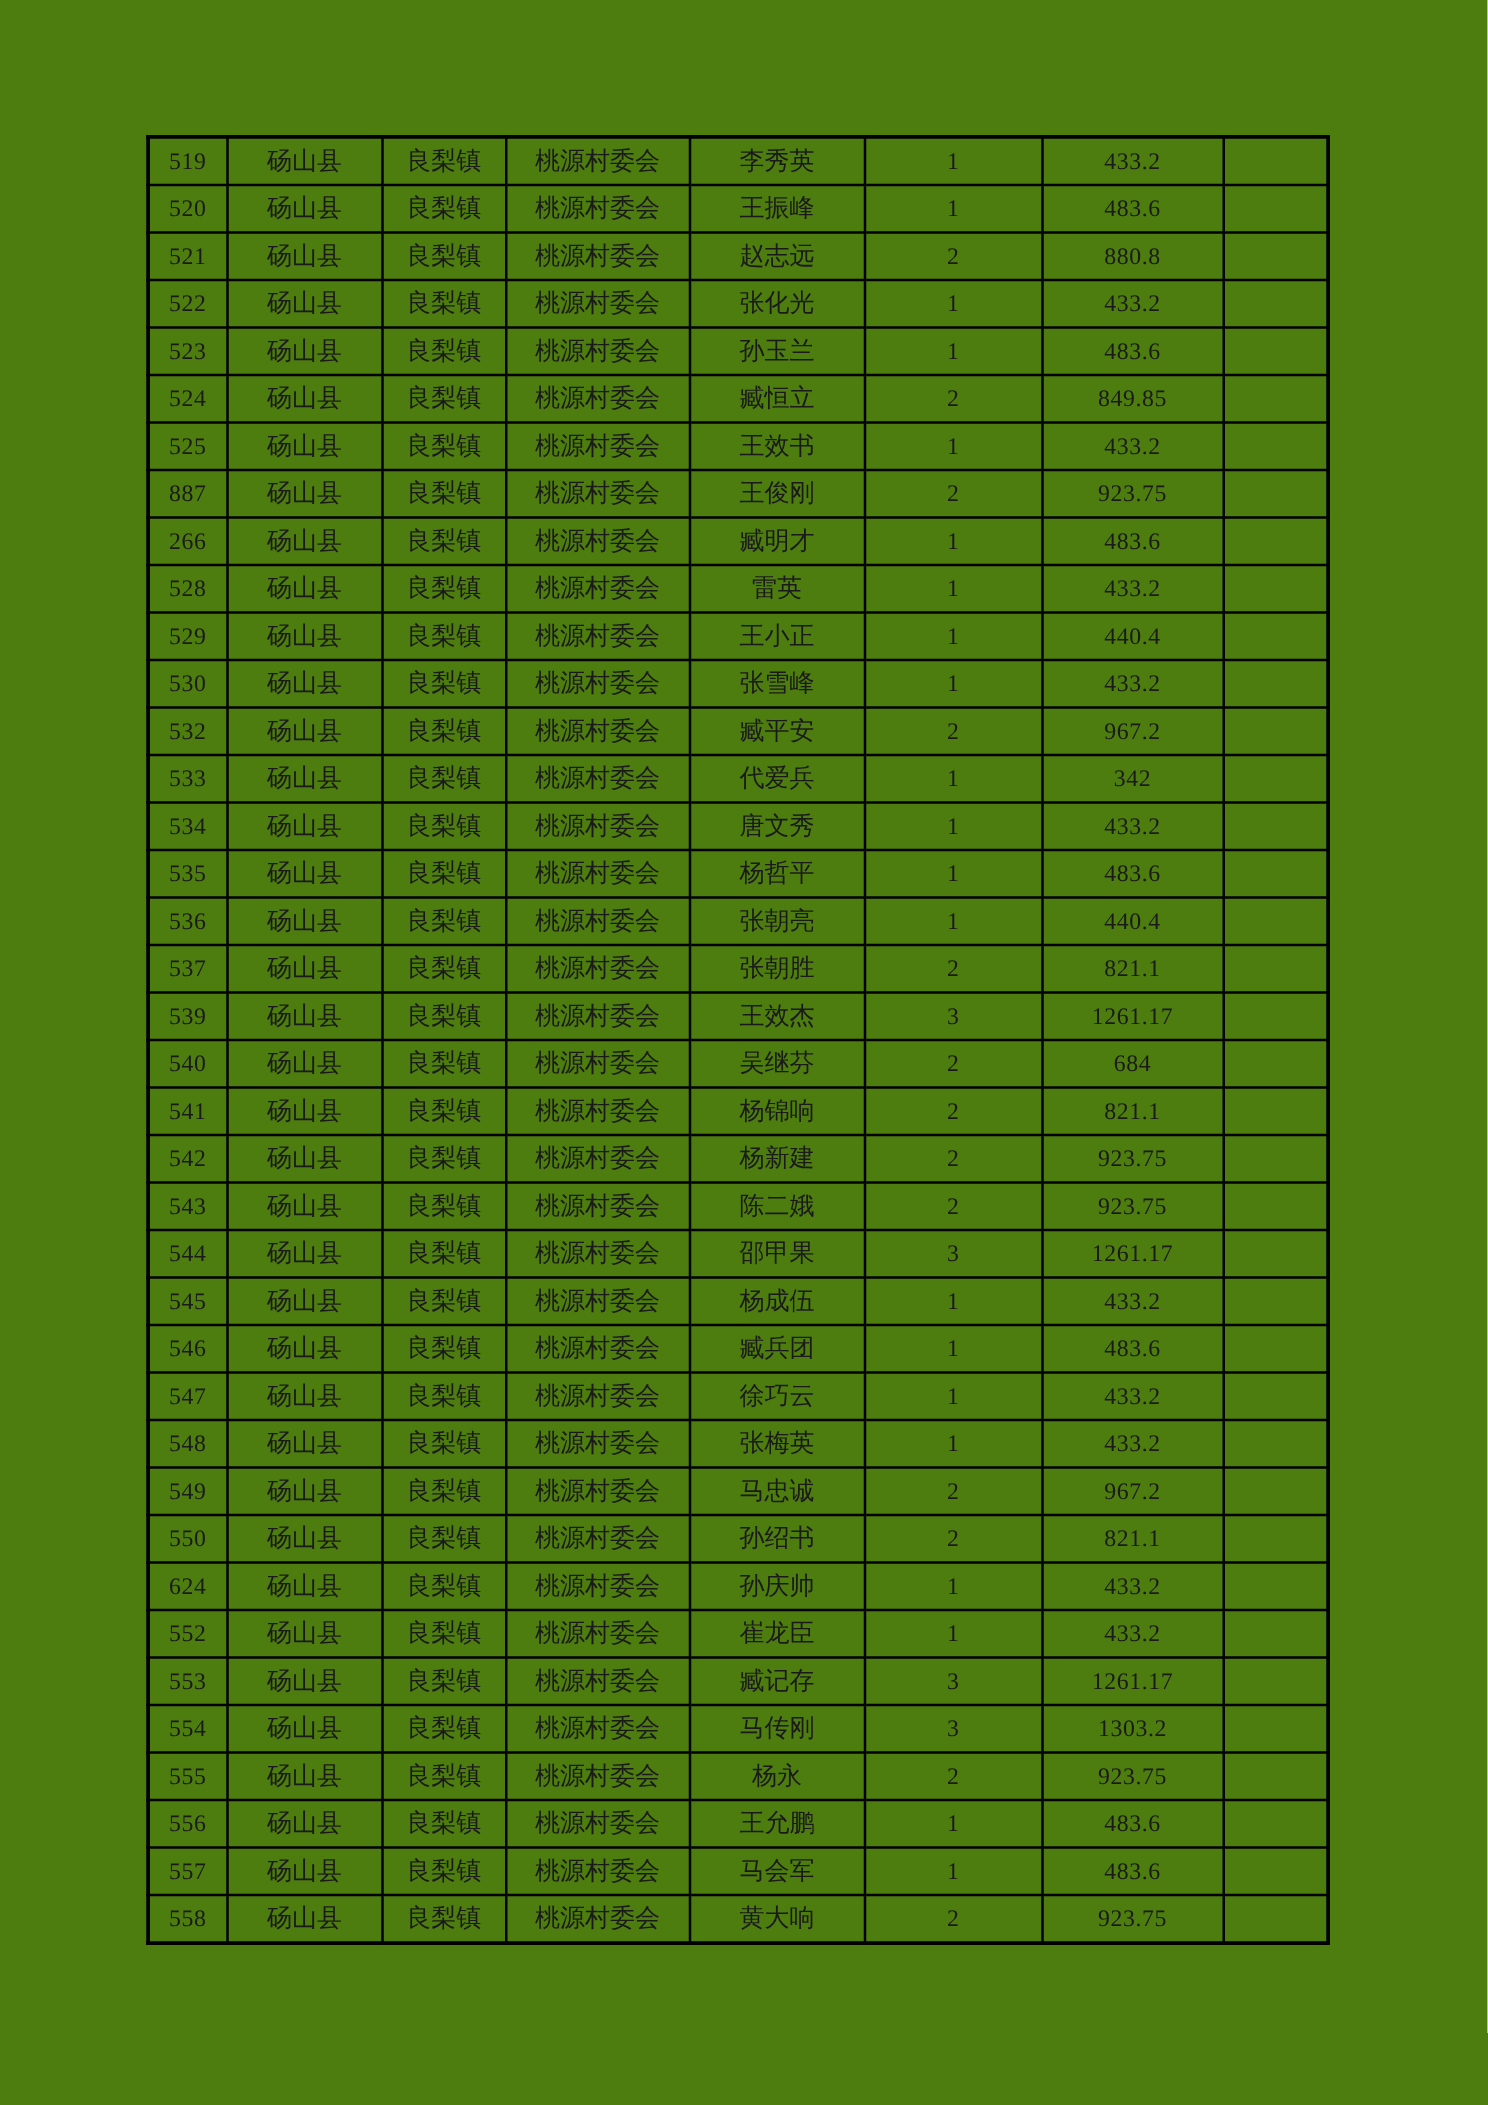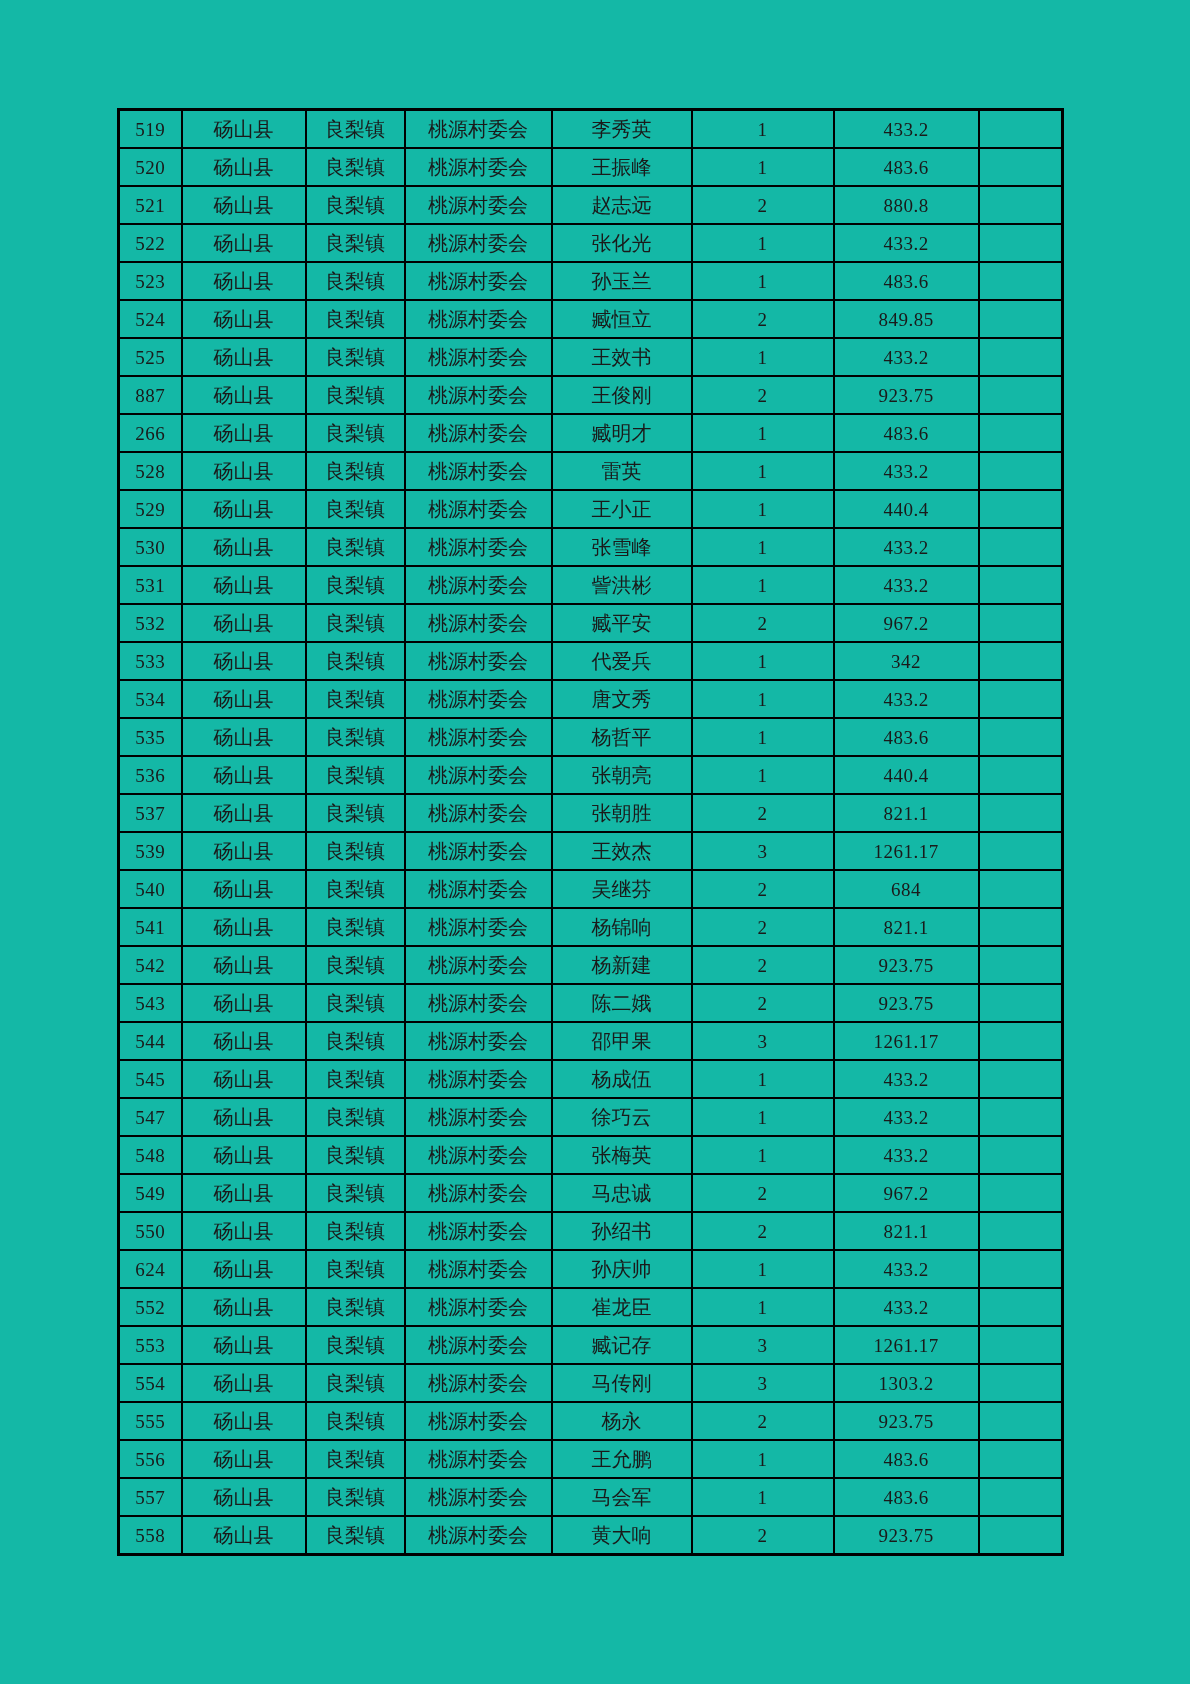--- a/index.html
+++ b/index.html
@@ -4,21 +4,21 @@
 <style>
   html, body {
     margin: 0;
     padding: 0;
     background: #ffffff;
   }
   .page {
     position: relative;
     width: 1190px;
     height: 1684px;
-    background: #14b8a6;
+    background: #4d7c0f;
     overflow: hidden;
     font-family: "Liberation Serif", "DejaVu Serif", serif;
     color: #1a1a1a;
   }
   table.grid {
     position: absolute;
     left: 117px;
     top: 108px;
     width: 944px;
     border-collapse: collapse;
@@ -180,30 +180,20 @@
           <td class="num">530</td>
           <td>砀山县</td>
           <td>良梨镇</td>
           <td>桃源村委会</td>
           <td>张雪峰</td>
           <td class="num">1</td>
           <td class="num">433.2</td>
           <td></td>
         </tr>
         <tr>
-          <td class="num">531</td>
-          <td>砀山县</td>
-          <td>良梨镇</td>
-          <td>桃源村委会</td>
-          <td>訾洪彬</td>
-          <td class="num">1</td>
-          <td class="num">433.2</td>
-          <td></td>
-        </tr>
-        <tr>
           <td class="num">532</td>
           <td>砀山县</td>
           <td>良梨镇</td>
           <td>桃源村委会</td>
           <td>臧平安</td>
           <td class="num">2</td>
           <td class="num">967.2</td>
           <td></td>
         </tr>
         <tr>
@@ -317,20 +307,30 @@
           <td></td>
         </tr>
         <tr>
           <td class="num">545</td>
           <td>砀山县</td>
           <td>良梨镇</td>
           <td>桃源村委会</td>
           <td>杨成伍</td>
           <td class="num">1</td>
           <td class="num">433.2</td>
+          <td></td>
+        </tr>
+        <tr>
+          <td class="num">546</td>
+          <td>砀山县</td>
+          <td>良梨镇</td>
+          <td>桃源村委会</td>
+          <td>臧兵团</td>
+          <td class="num">1</td>
+          <td class="num">483.6</td>
           <td></td>
         </tr>
         <tr>
           <td class="num">547</td>
           <td>砀山县</td>
           <td>良梨镇</td>
           <td>桃源村委会</td>
           <td>徐巧云</td>
           <td class="num">1</td>
           <td class="num">433.2</td>

